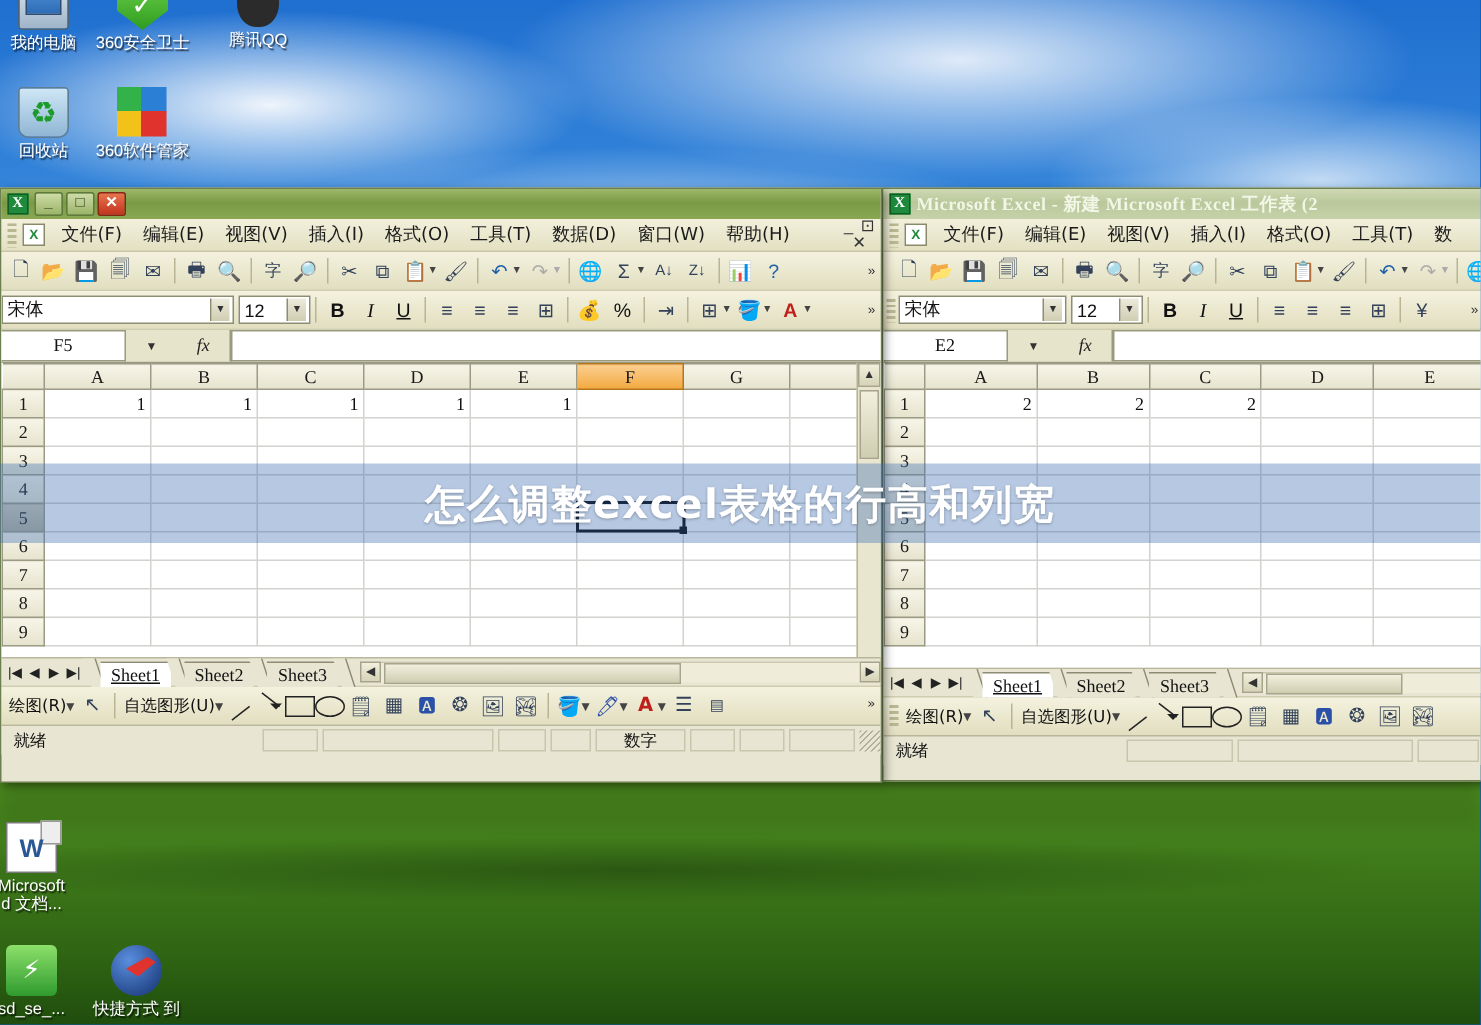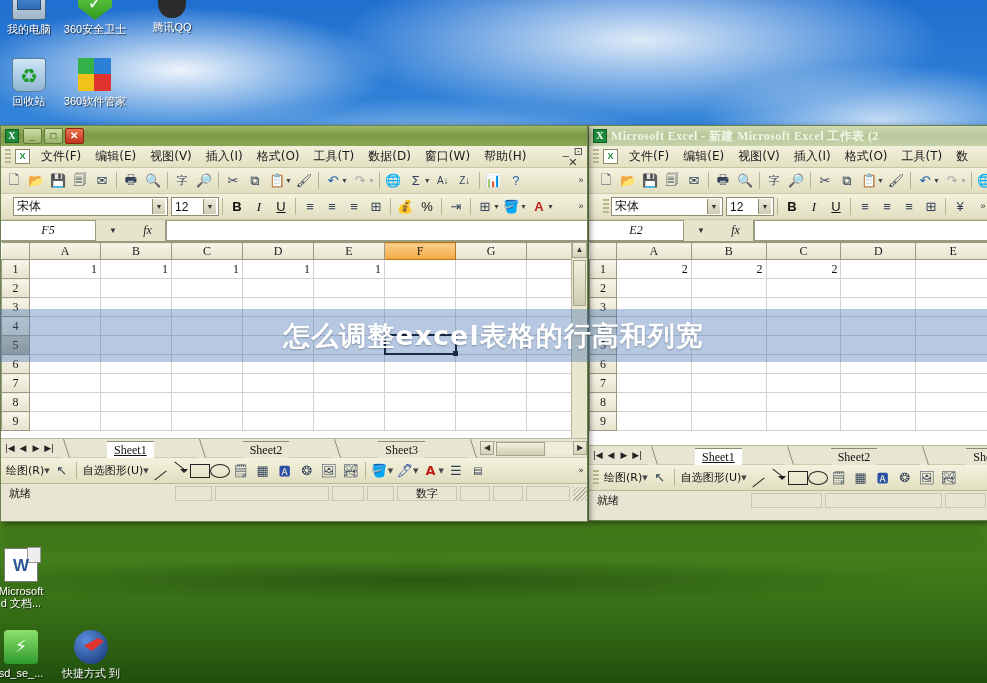--- a/index.html
+++ b/index.html
@@ -115,33 +115,33 @@
              background: linear-gradient(#f4f2de,#e1dec0);
              border-bottom:1px solid #cfcdaf; padding-left:2px; overflow:hidden; }
   .tbtn { width:22px; height:22px; display:flex; align-items:center; justify-content:center;
           font-size:13px; color:#33425a; flex:0 0 auto; }
   .tsep { width:1px; height:17px; background:#b7b594; margin:0 3px; flex:0 0 auto; }
   .tcaret { font-size:7px; color:#444; margin-left:-3px; margin-right:1px; }
   .tb-overflow { margin-left:auto; width:12px; text-align:center; font-size:9px; color:#333; line-height:11px; }
 
   .fmtbar { height:26px; display:flex; align-items:center;
             background: linear-gradient(#f4f2de,#e1dec0);
-            border-bottom:1px solid #cfcdaf; padding-left:12px; overflow:hidden; }
+            border-bottom:1px solid #cfcdaf; padding-left:0; overflow:hidden; }
   .combo { height:19px; background:#fff; border:1px solid #8d8d72; display:flex; align-items:center;
            padding:0 2px 0 3px; font-size:12px; color:#111; }
   .combo .cb-arrow { margin-left:auto; width:13px; height:15px;
            background:linear-gradient(#eceadb,#cfcdb1); border-left:1px solid #8d8d72;
            text-align:center; font-size:7px; line-height:15px; color:#333; }
 
   
   .formulabar { height:22px; display:flex; align-items:stretch;
                 background:#efedd9; border-bottom:1px solid #9a9a80; }
-  .namebox { width:95px; background:#fff; border:1px solid #9a9a80; border-left:0;
+  .namebox { width:83px; background:#fff; border:1px solid #9a9a80; border-left:0;
              display:flex; align-items:center; justify-content:center;
-             font-family:"Liberation Serif","DejaVu Serif",serif; font-size:12px; color:#111;font-style:italic; }
+             font-family:"Liberation Serif","DejaVu Serif",serif; font-size:12px; color:#111; }
   .namecaret { width:34px; display:flex; align-items:center; justify-content:center;
                font-size:8px; color:#333; background:#e7e4cc; }
   .fxbox { width:36px; display:flex; align-items:center; justify-content:center;
            font-style:italic; font-family:"Liberation Serif",serif; font-size:12px; color:#222;
            background:#e7e4cc; border-right:1px solid #9a9a80; }
   .fbinput { flex:1; background:#fff; border:1px solid #9a9a80; border-right:0; }
 
   
   .gridwrap { position:relative; background:#fff; overflow:hidden; }
   .gridtable { border-collapse:collapse; table-layout:fixed; }
@@ -165,21 +165,21 @@
   .vs-btn { height:16px; background:linear-gradient(#f2f0dd,#d6d3b8); border:1px solid #a6a48c;
             font-size:8px; text-align:center; line-height:14px; color:#333; }
   .vs-thumb { position:absolute; left:1px; right:1px; top:18px; height:46px;
               background:linear-gradient(#f2f0dd,#cfcdb0); border:1px solid #a6a48c; }
 
   
   .tabbar { height:19px; display:flex; align-items:center; background:#e8e6d2;
             border-top:1px solid #b8b69c; }
   .navbtns { display:flex; align-items:center; gap:1px; padding:0 3px; font-size:9px; color:#222; }
   .navbtns span { width:12px; text-align:center; }
-  .tabs { display:flex; align-items:flex-end; height:19px;gap:40px; }
+  .tabs { display:flex; align-items:flex-end; height:19px; }
   .tab { padding:1px 7px 0; font-family:"Liberation Serif","DejaVu Serif",serif; font-size:12px;
          color:#111; background:#e8e6d2; position:relative;
          border-top:1px solid #8d8b74; }
   .tab.active { background:#fff; font-weight:normal; text-decoration:underline; }
   .tab-skew { width:9px; height:19px; background:#e8e6d2;
               border-right:1px solid #8d8b74; transform: skewX(18deg); }
   .hscroll { flex:1; display:flex; align-items:center; margin-left:6px; height:15px; }
   .hs-btn { width:14px; height:14px; background:linear-gradient(#f2f0dd,#d6d3b8);
             border:1px solid #a6a48c; font-size:8px; line-height:12px; text-align:center; color:#333; }
   .hs-track { flex:1; height:14px; background:#efedd9; border-top:1px solid #c9c7ae; position:relative; }

